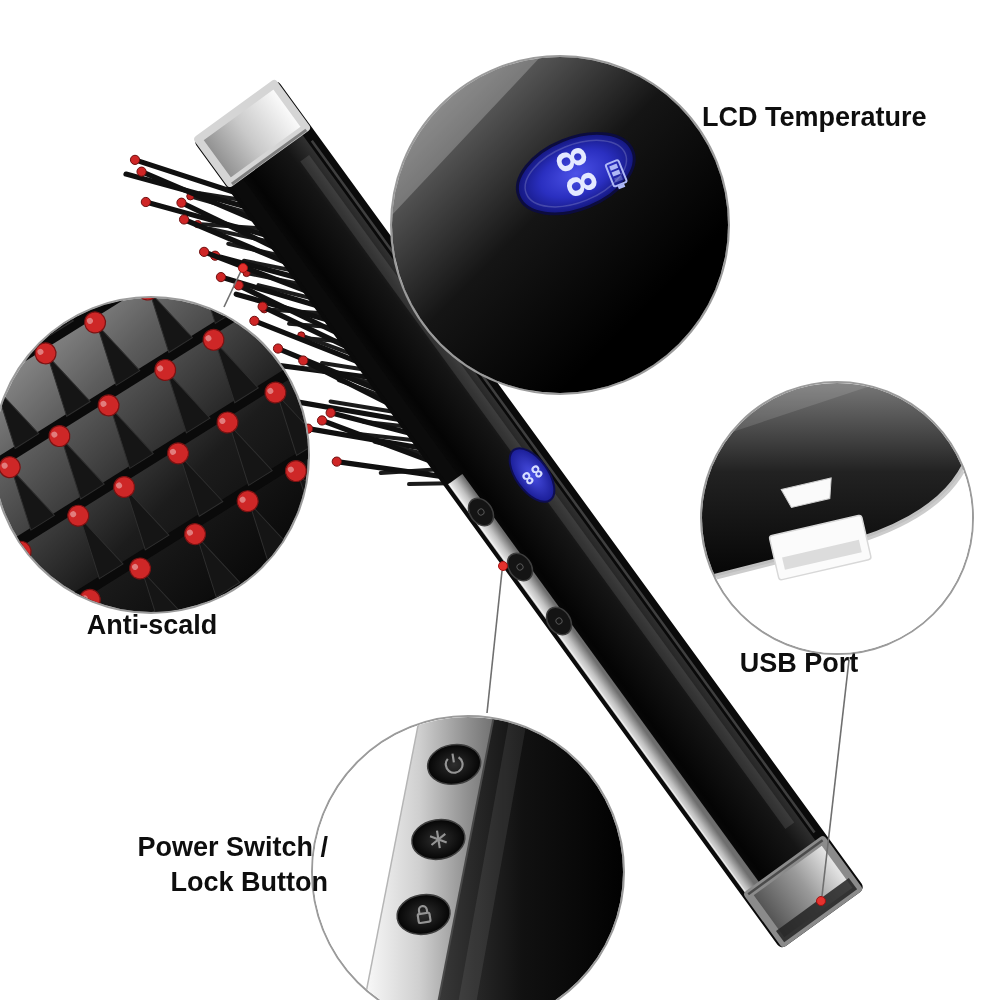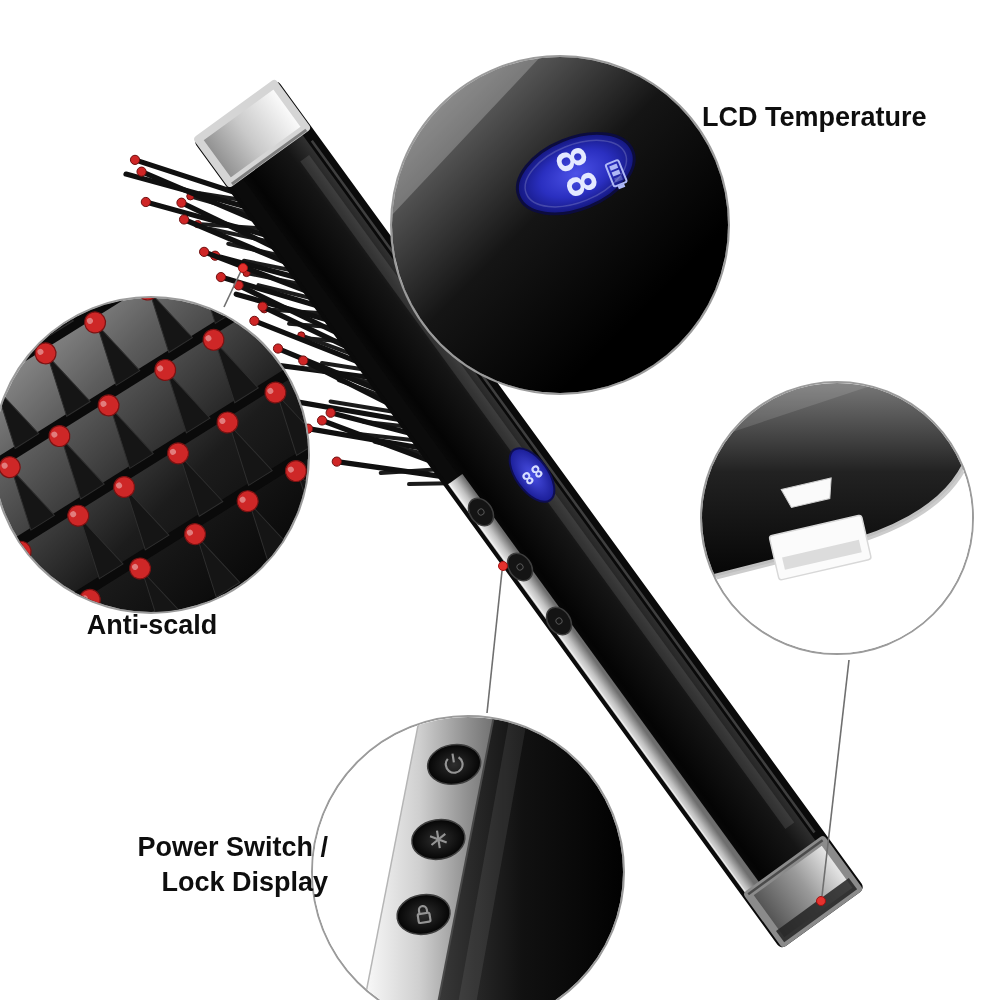--- a/index.html
+++ b/index.html
@@ -443,18 +443,19 @@
     <line class="leader" x1="487" y1="713" x2="502" y2="571"></line>
     <circle class="dot" cx="503" cy="566" r="4.5"></circle>
     <line class="leader" x1="849" y1="660" x2="822" y2="896"></line>
     <circle class="dot" cx="821" cy="901" r="4.5"></circle>
   </svg>
 
   <div class="label" id="l-lcd">
     <div>LCD Temperature</div>
   </div>
   <div class="label" id="l-anti">Anti-scald</div>
+  <div class="label" id="l-usb">USB Port</div>
   <div class="label" id="l-power">
     <div>Power Switch /</div>
-    <div>Lock Display</div>
+    <div>Lock Button</div>
   </div>
 
 </div>
 
 </body></html>

